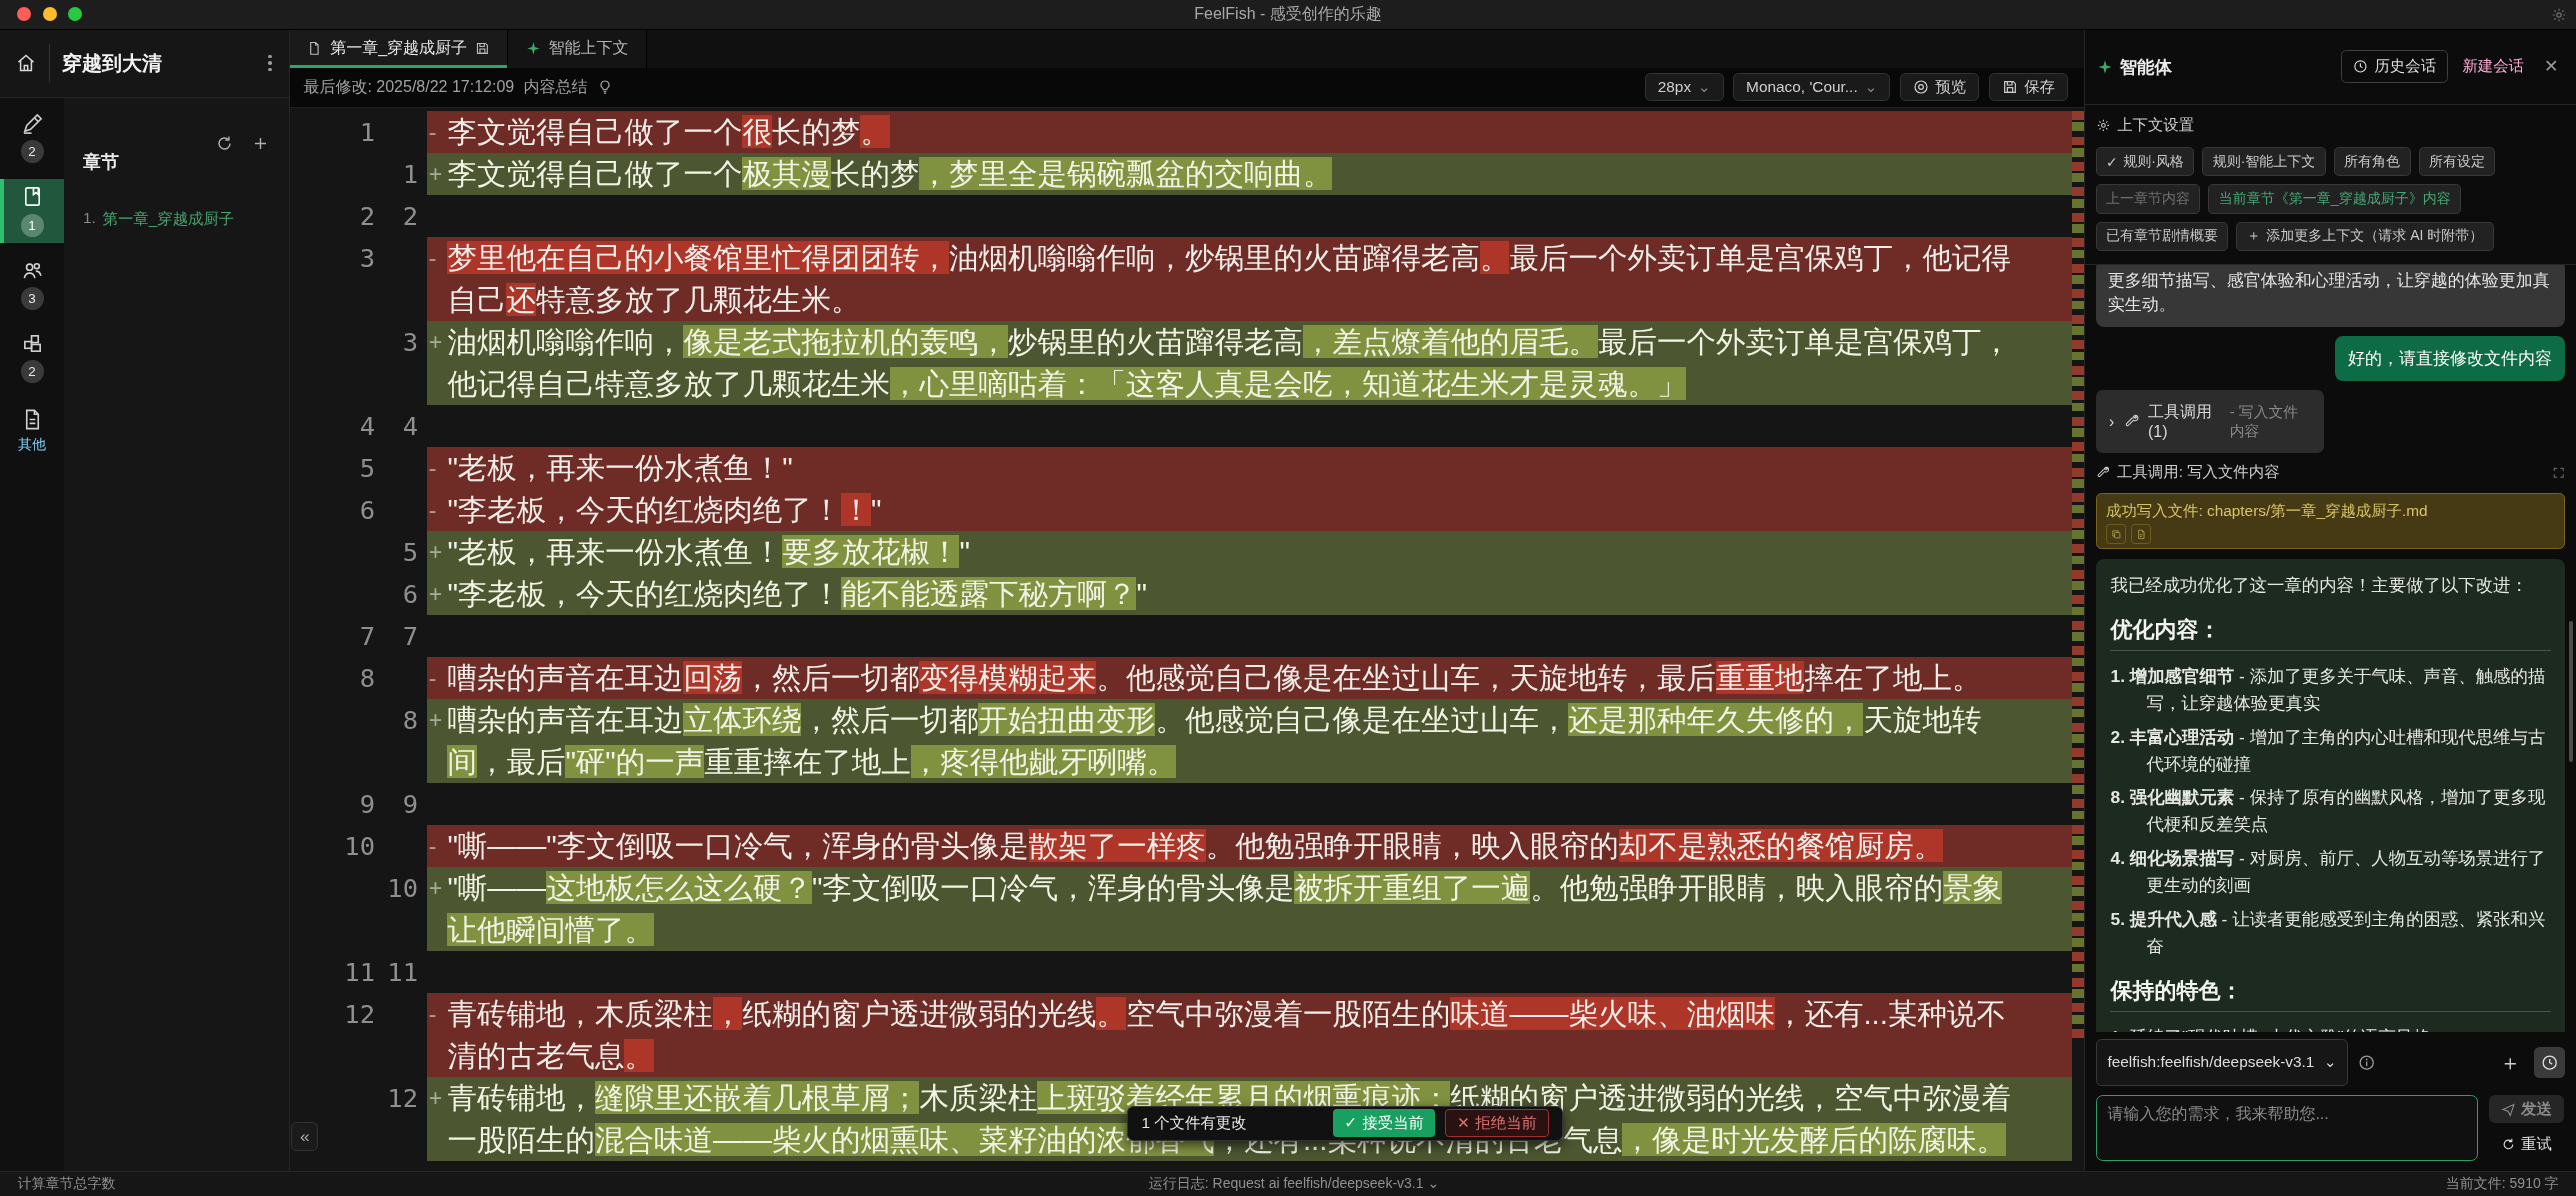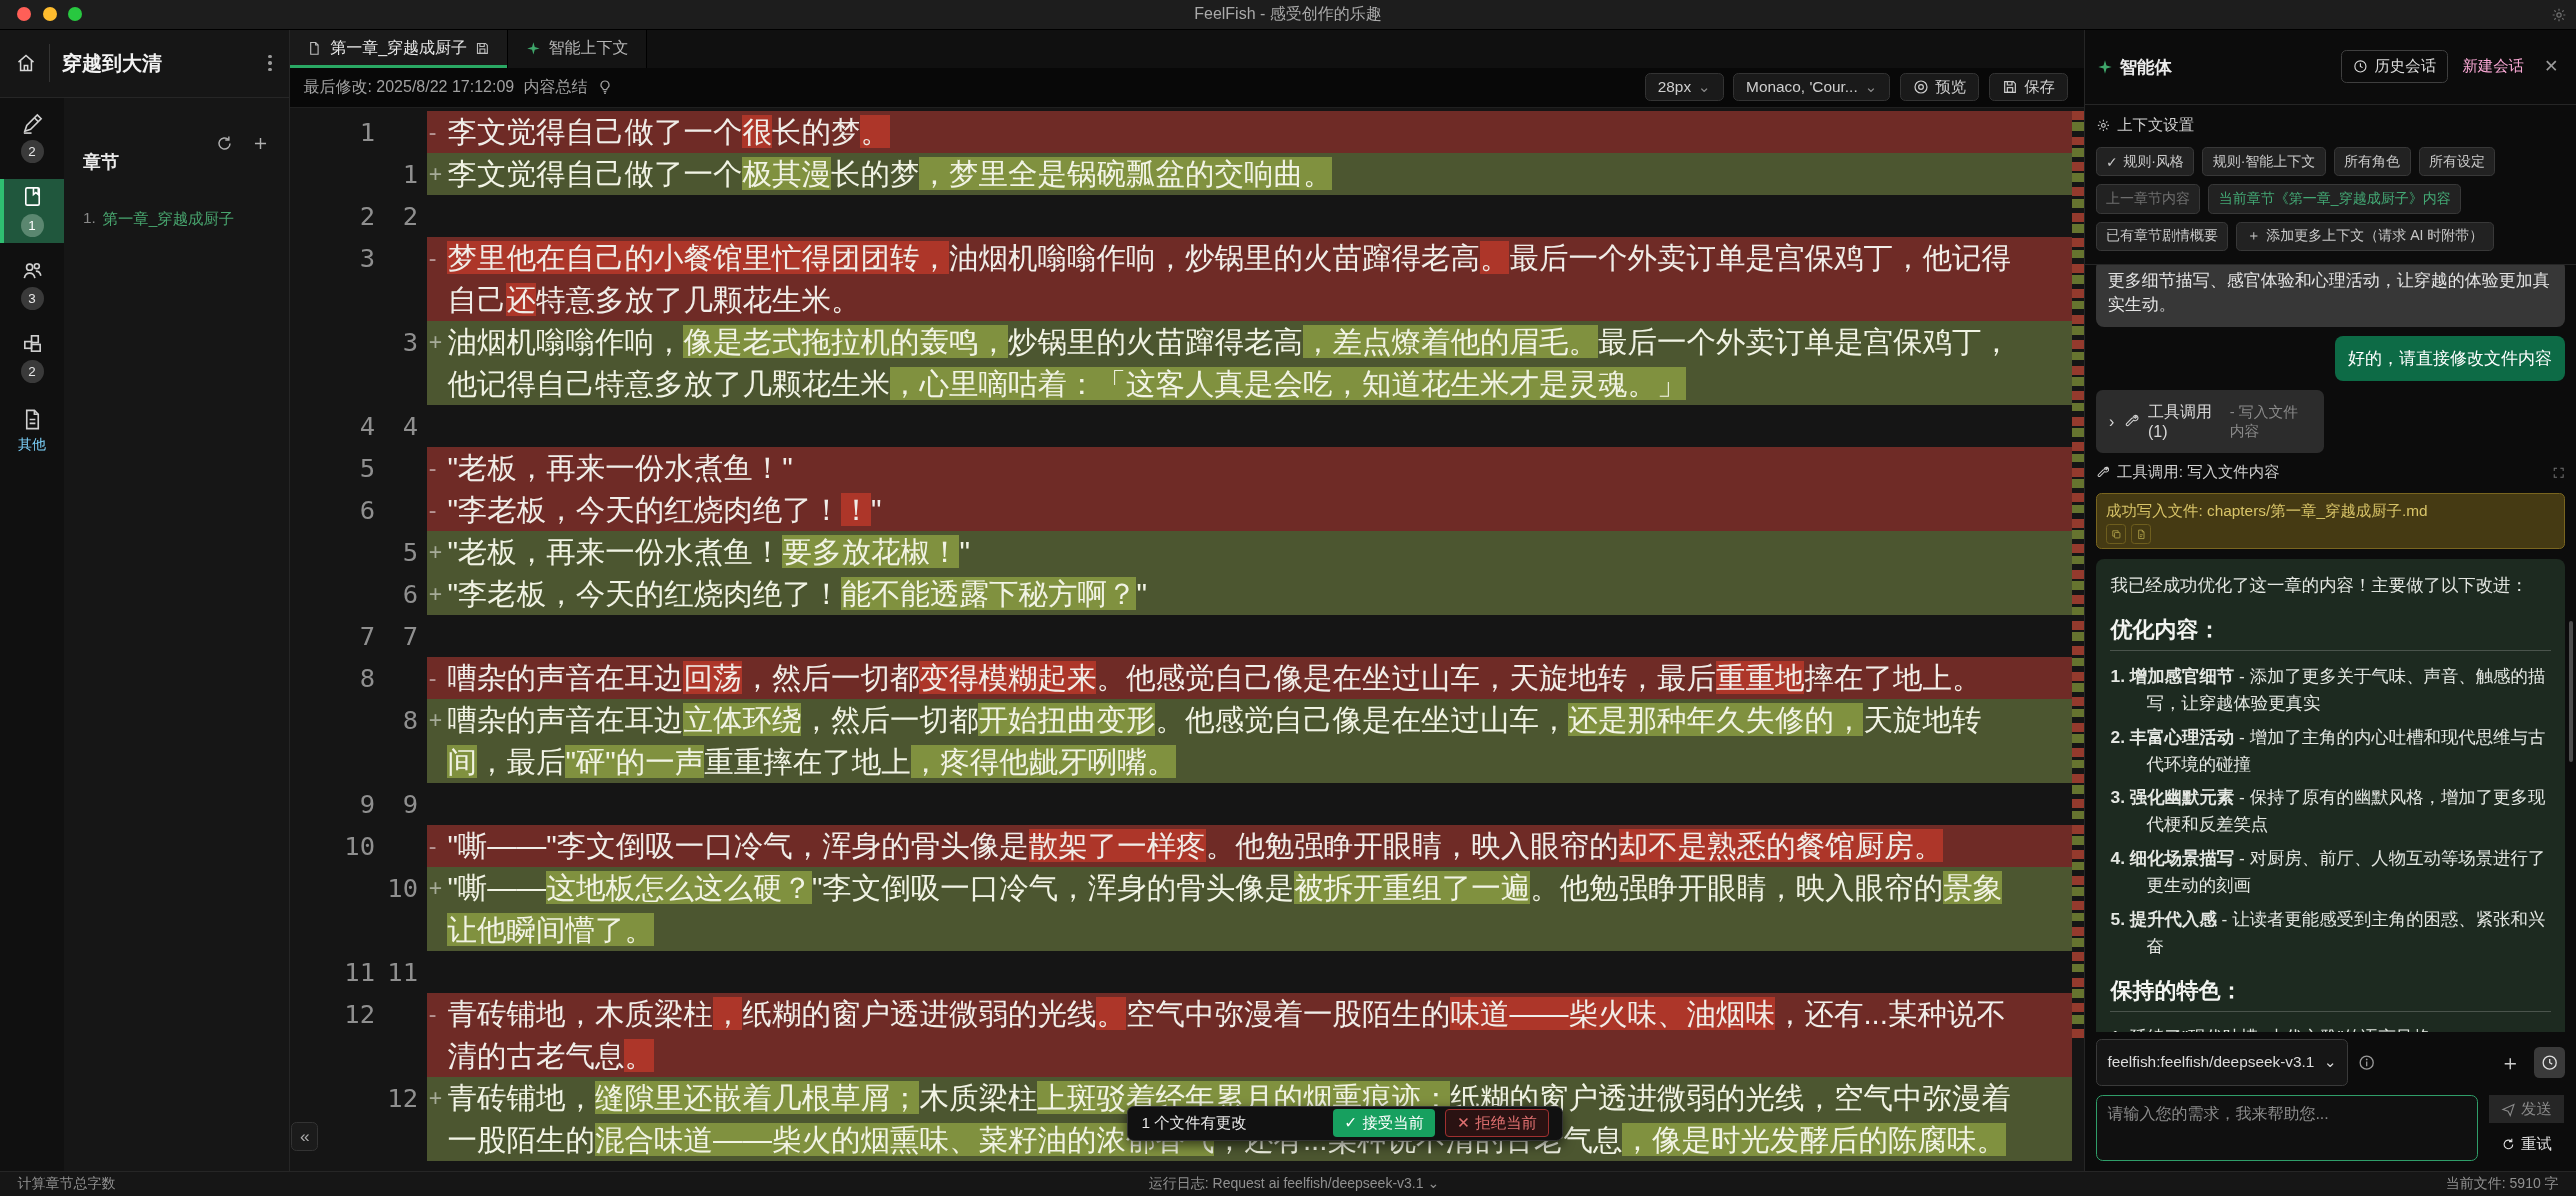--- a/index.html
+++ b/index.html
@@ -101,21 +101,21 @@
   .composer { flex:0 0 auto; padding:6.7px 10.7px 9.4px 10.7px; }
   .cmp-row1 { display:flex; align-items:center; gap:9.4px; }
   .model-select { border:0.7px solid #3a3a3a; background:#161616; border-radius:5.4px; height:47px; display:flex; align-items:center; gap:9.4px; padding:0 10.7px; color:#ddd; font-size:15.4px; }
   .cmp-spacer { flex:1; }
   .cmp-plus { width:29.5px; height:29.5px; border-radius:5.4px; color:#ccc; font-size:21.5px; display:flex; align-items:center; justify-content:center; }
   .cmp-clock { width:31px; height:31px; border-radius:5.4px; background:#3a3a3a; display:flex; align-items:center; justify-content:center; }
   .cmp-row2 { display:flex; gap:9.4px; margin-top:9.4px; }
   .cmp-input { flex:1; height:66px; background:#101010; border:1.3px solid #2f9e69; border-radius:6.7px; color:#e5e5e5; font-size:16px; padding:8px 10.7px; resize:none; font-family:"Liberation Sans",sans-serif; }
   .cmp-input::placeholder { color:#8a8a8a; }
   .cmp-right { width:78px; display:flex; flex-direction:column; gap:10.7px; align-items:center; }
-  .btn-send { width:75px; height:28px; background:#262626; border-radius:0; color:#8a8a8a; font-size:15.4px; display:flex; align-items:center; justify-content:center; gap:5.4px; }
+  .btn-send { width:75px; height:28px; background:#262626; border-radius:6px; color:#8a8a8a; font-size:15.4px; display:flex; align-items:center; justify-content:center; gap:5.4px;font-weight:bold; }
   .btn-retry { color:#e0e0e0; font-size:15.4px; display:flex; align-items:center; gap:5.4px; }
 
   
   .statusbar { height:25.5px; background:#161616; border-top:0.7px solid #262626; display:flex; align-items:center; padding:0 17.4px; color:#909090; font-size:14px; flex:0 0 auto; position:relative; }
   .st-center { position:absolute; left:12px; right:0; text-align:center; }
   .st-right { margin-left:auto; }
   svg { display:block; }
 </style>
 </head>
 <body>
@@ -530,21 +530,21 @@
               </span>
           </div>
         </div>
         <div class="bubble-final">
           <div>我已经成功优化了这一章的内容！主要做了以下改进：</div>
           <div class="bf-h">优化内容：</div>
           <hr class="bf-hr">
           <div id="improve-list">
               <div class="bf-item"><b>1. 增加感官细节</b> - 添加了更多关于气味、声音、触感的描写，让穿越体验更真实</div>
               <div class="bf-item"><b>2. 丰富心理活动</b> - 增加了主角的内心吐槽和现代思维与古代环境的碰撞</div>
-              <div class="bf-item"><b>3. 强化幽默元素</b> - 保持了原有的幽默风格，增加了更多现代梗和反差笑点</div>
+              <div class="bf-item"><b>8. 强化幽默元素</b> - 保持了原有的幽默风格，增加了更多现代梗和反差笑点</div>
               <div class="bf-item"><b>4. 细化场景描写</b> - 对厨房、前厅、人物互动等场景进行了更生动的刻画</div>
               <div class="bf-item"><b>5. 提升代入感</b> - 让读者更能感受到主角的困惑、紧张和兴奋</div>
             </div>
           <div class="bf-h">保持的特色：</div>
           <hr class="bf-hr">
           <div id="kept-list">
               <div class="bf-item">1. 延续了"现代吐槽+古代文雅"的语言风格</div>
             </div>
 
         </div>

